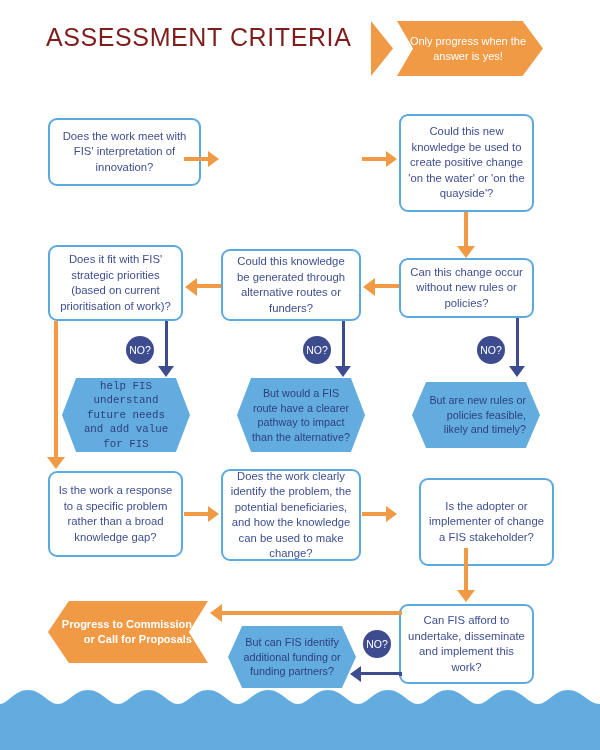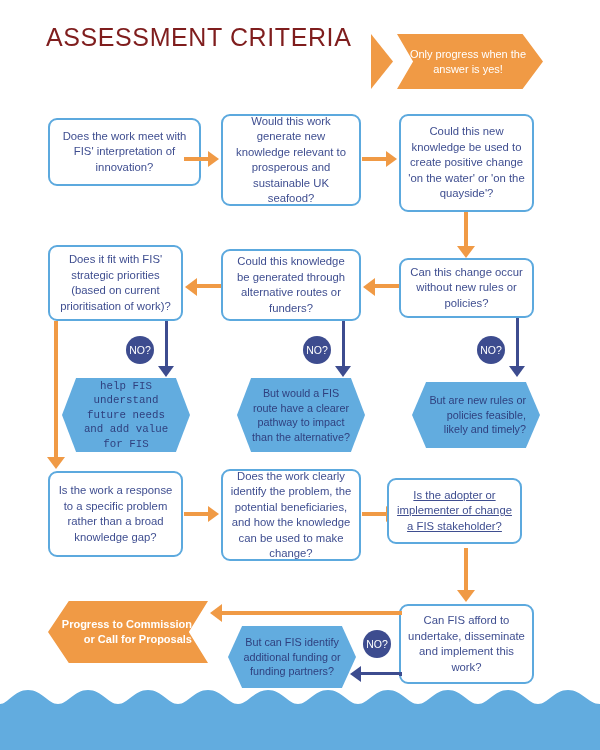--- a/index.html
+++ b/index.html
@@ -28,21 +28,21 @@
     font-weight: 400;
     white-space: nowrap;
   }
   .title-line1 { top: 23px; color: #7f1d1d; }
   .title-line2 { top: 56px; color: #3F4E90; }
 
   
   .banner-head {
     position: absolute;
     left: 371px;
-    top: 34px;
+    top: 21px;
     width: 172px;
     height: 40px;
     padding-left: 12px;
   }
   .banner-head .tip {
     position: absolute;
     left: 0; top: 0;
     width: 22px; height: 55px;
     background: #F09A45;
     clip-path: polygon(0% 0%, 100% 50%, 0% 100%);
@@ -153,21 +153,20 @@
     <div class="body">
       <span>Only progress when the answer is yes!</span>
     </div>
   </div>
 
   <div class="qbox" style="left:48px; top:118px; width:153px; height:68px;">Does the work meet with FIS' interpretation of innovation?</div>
 
   <div class="ln o" style="left:184px; top:157px; width:25px; height:4px;"></div>
   <div class="ahead right-o" style="left:208px; top:151px;"></div>
 
-  <div class="qbox" style="left:221px; top:114px; width:140px; height:92px;">Would this work generate new knowledge relevant to prosperous and sustainable UK seafood?</div>
 
   <div class="ln o" style="left:362px; top:157px; width:25px; height:4px;"></div>
   <div class="ahead right-o" style="left:386px; top:151px;"></div>
 
   <div class="qbox" style="left:399px; top:114px; width:135px; height:98px;">Could this new knowledge be used to create positive change 'on the water' or 'on the quayside'?</div>
 
   <div class="ln o" style="left:464px; top:212px; width:4px; height:38px;"></div>
   <div class="ahead down-o" style="left:457px; top:246px;"></div>
 
   <div class="qbox" style="left:48px; top:245px; width:135px; height:76px;">Does it fit with FIS' strategic priorities (based on current prioritisation of work)?</div>
@@ -203,21 +202,21 @@
   <div class="qbox" style="left:48px; top:471px; width:135px; height:86px;">Is the work a response to a specific problem rather than a broad knowledge gap?</div>
 
   <div class="ln o" style="left:184px; top:512px; width:25px; height:4px;"></div>
   <div class="ahead right-o" style="left:208px; top:506px;"></div>
 
   <div class="qbox" style="left:221px; top:469px; width:140px; height:92px;">Does the work clearly identify the problem, the potential beneficiaries, and how the knowledge can be used to make change?</div>
 
   <div class="ln o" style="left:362px; top:512px; width:25px; height:4px;"></div>
   <div class="ahead right-o" style="left:386px; top:506px;"></div>
 
-  <div class="qbox" style="left:387px; top:478px; width:135px; height:66px;text-decoration:underline;">Is the adopter or implementer of change a FIS stakeholder?</div>
+  <div class="qbox" style="left:419px; top:478px; width:135px; height:88px;">Is the adopter or implementer of change a FIS stakeholder?</div>
 
   <div class="ln o" style="left:464px; top:548px; width:4px; height:46px;"></div>
   <div class="ahead down-o" style="left:457px; top:590px;"></div>
 
   <div class="qbox" style="left:399px; top:604px; width:135px; height:80px;">Can FIS afford to undertake, disseminate and implement this work?</div>
 
   <div class="ln o" style="left:222px; top:611px; width:180px; height:4px;"></div>
   <div class="ahead left-o" style="left:210px; top:604px;"></div>
 
   <div class="ln n" style="left:399px; top:673px; width:3px; height:3px;"></div>

